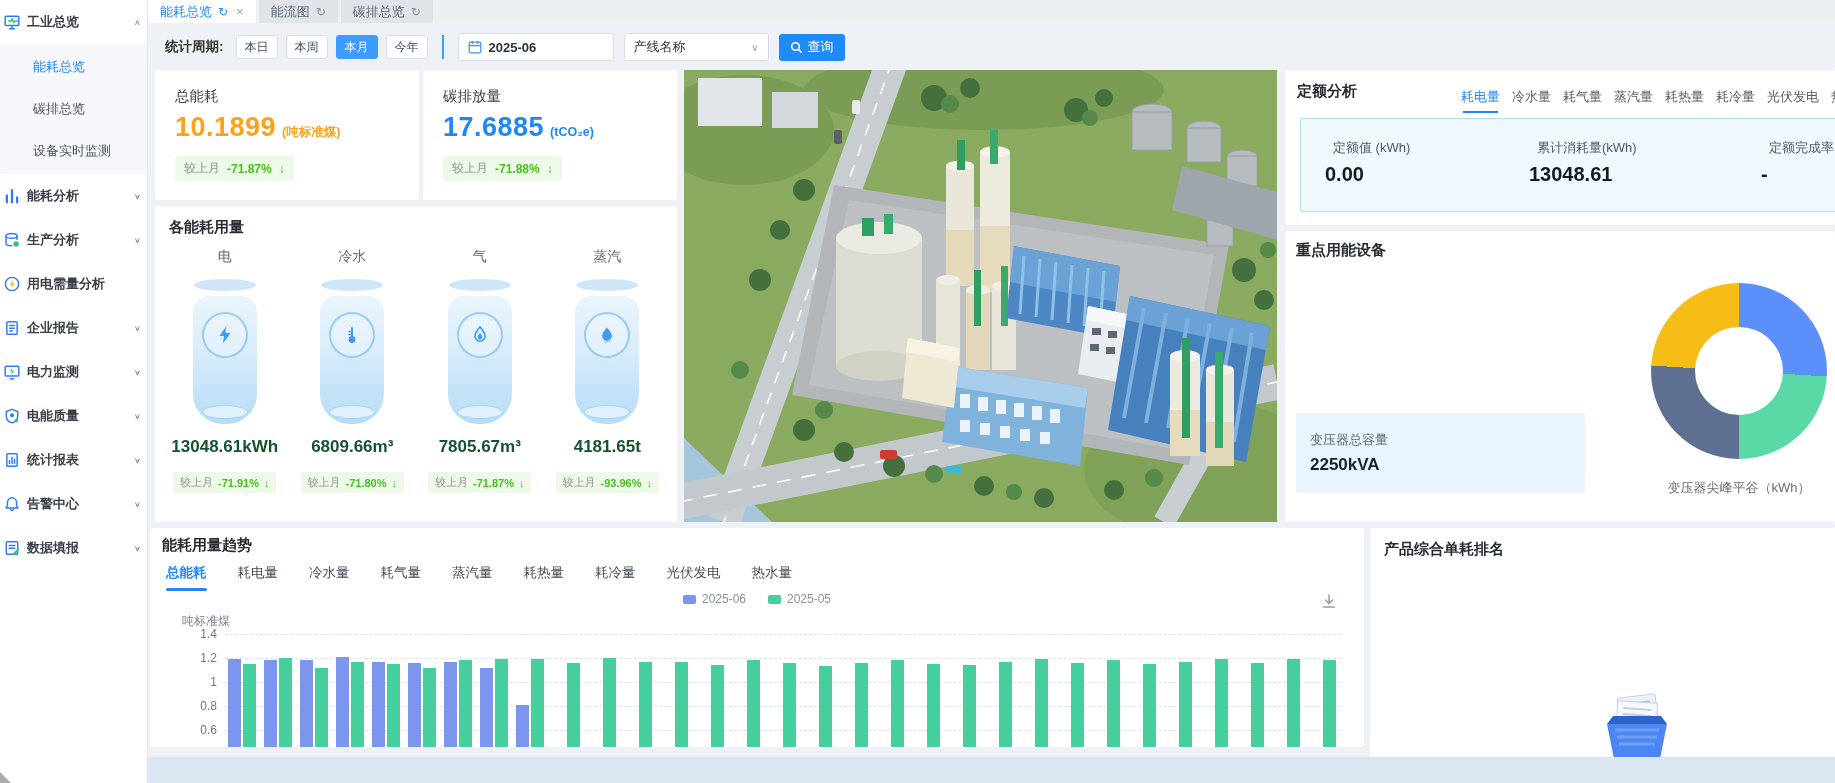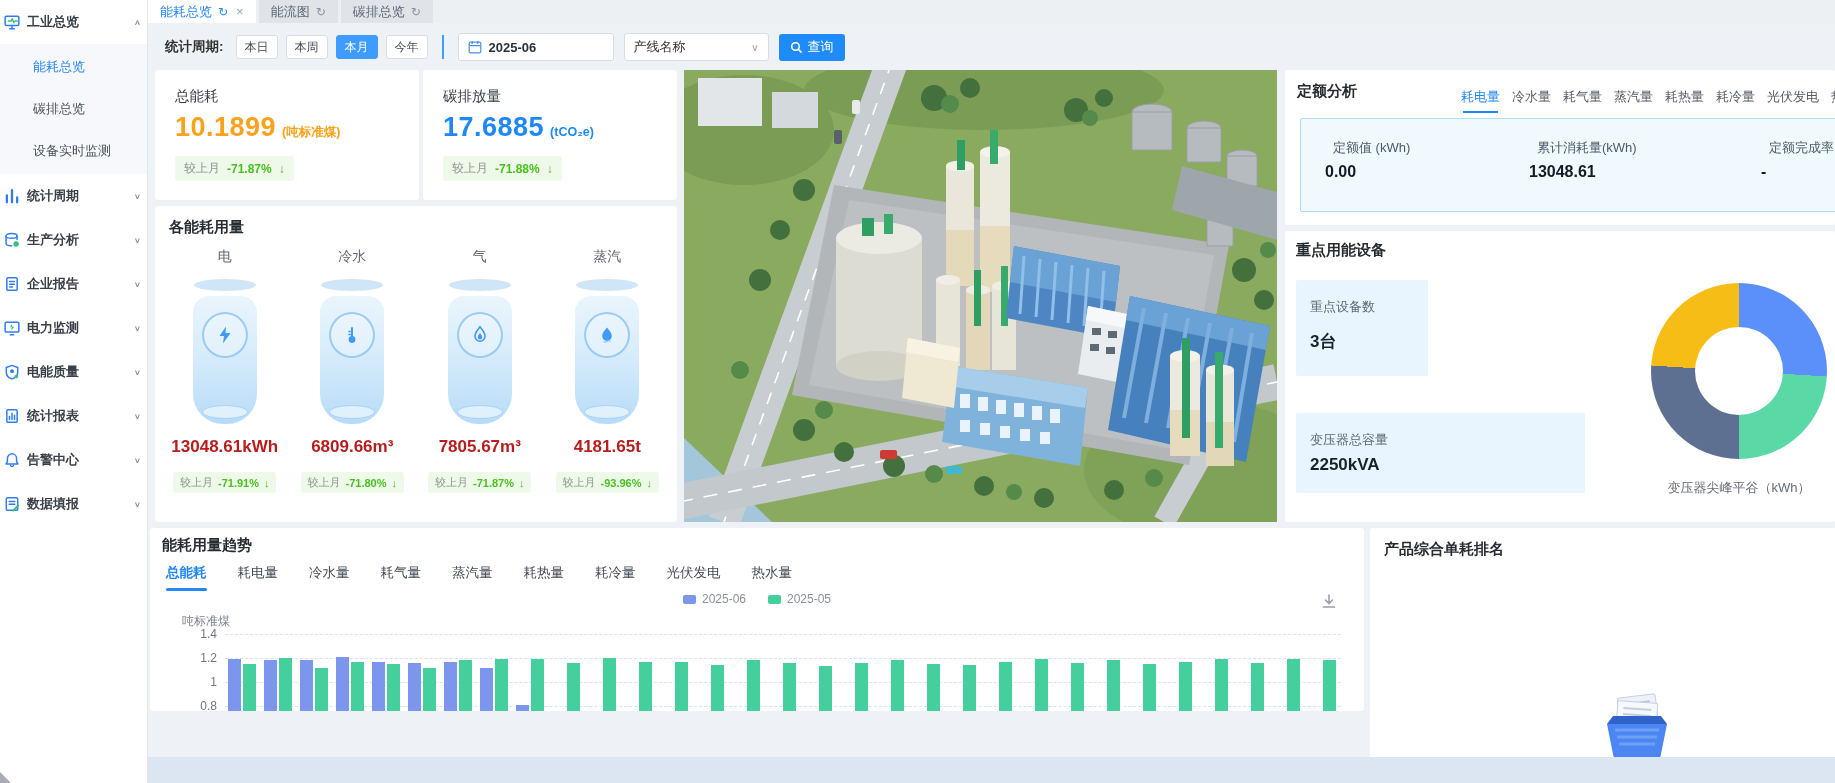--- a/index.html
+++ b/index.html
@@ -63,52 +63,52 @@
   .en-item{width:116px;text-align:center}
   .en-name{font-size:14px;color:#5f6673;margin-top:2px}
   .en-lid{width:62px;height:12px;border-radius:50%;background:#cfe6f8;margin:13px auto 5px}
   .en-body{position:relative;width:64px;height:128px;margin:0 auto;border-radius:16px 16px 30px 30px;
            background:linear-gradient(180deg,#eaf5fd 0%,#d7ecfb 45%,#b6dcf8 100%)}
   .en-body:after{content:"";position:absolute;left:9px;right:9px;bottom:5px;height:12px;border-radius:50%;
                  background:rgba(255,255,255,.55);border:1px solid rgba(120,180,235,.5)}
   .en-circ{position:absolute;left:50%;top:16px;transform:translateX(-50%);width:42px;height:42px;border-radius:50%;
            border:2px solid rgba(90,170,240,.55);display:flex;align-items:center;justify-content:center;background:rgba(255,255,255,.25)}
   .en-circ svg{width:20px;height:20px}
-  .en-value{margin-top:13px;font-size:17px;font-weight:bold;color:#b91c1c}
+  .en-value{margin-top:13px;font-size:17px;font-weight:bold;color:#14532d}
   .en-badge{display:inline-flex;align-items:center;gap:5px;background:#eff9ea;border-radius:3px;
             padding:3px 7px;font-size:11px;margin-top:15px}
   .en-badge .b-lab{color:#8f958f}
   .en-badge .b-val{color:#47c21c;font-weight:bold}
 
   
   .factory{position:absolute;left:684px;top:70px;width:593px;height:452px;overflow:hidden}
   .factory svg{display:block}
 
   
   .quota{left:1285px;top:70px;width:550px;height:155px}
   .q-tabs{position:absolute;left:176px;top:18px;display:flex;gap:12px;white-space:nowrap}
   .q-tab{font-size:13px;color:#555c66;cursor:pointer;position:relative;padding-bottom:7px}
   .q-tab.active{color:#2386f7}
   .q-tab.active:after{content:"";position:absolute;left:2px;right:2px;bottom:0;height:2px;background:#2386f7}
   .q-box{position:absolute;left:15px;top:48px;width:560px;height:92px;background:#eff9fe;border:1px solid #b0ddf3;border-radius:2px}
   .q-col{position:absolute;top:0}
   .q-col .ql{position:absolute;top:20px;left:8px;font-size:13px;color:#4a5a66;white-space:nowrap}
-  .q-col .qv{position:absolute;top:44px;left:0;font-size:16px;font-weight:bold;color:#131c26;white-space:nowrap}
+  .q-col .qv{position:absolute;top:44px;left:0;font-size:20px;font-weight:bold;color:#131c26;white-space:nowrap}
 
   
   .equip{left:1285px;top:231px;width:550px;height:291px}
   .eq-box{position:absolute;background:#e9f5fe;border-radius:2px}
   .eq-box .ql{position:absolute;left:14px;top:18px;font-size:13px;color:#5a6872}
   .eq-box .qv{position:absolute;left:14px;font-size:17px;font-weight:bold;color:#18222e}
   .donut{position:absolute;left:366px;top:52px;width:176px;height:176px;border-radius:50%}
   .donut:after{content:"";position:absolute;inset:25%;background:#fff;border-radius:50%}
   .donut-label{position:absolute;left:346px;top:248px;width:216px;text-align:center;font-size:13px;color:#666c75}
 
   
-  .trend{left:150px;top:528px;width:1214px;height:183px}
+  .trend{left:150px;top:528px;width:1214px;height:219px}
   .tr-tabs{position:absolute;left:16px;top:36px;display:flex;gap:31px}
   .tr-tab{font-size:13.5px;color:#444b55;cursor:pointer;position:relative;padding-bottom:9px}
   .tr-tab.active{color:#2386f7;font-weight:bold}
   .tr-tab.active:after{content:"";position:absolute;left:0;right:0;bottom:0;height:3px;border-radius:2px;background:#2386f7}
   .tr-legend{position:absolute;left:0;right:0;top:64px;display:flex;justify-content:center;gap:22px}
   .lg-item{display:flex;align-items:center;gap:6px;font-size:12px;color:#8a919c}
   .lg-sq{width:13px;height:9px;border-radius:2px}
   .dl-icon{position:absolute;right:26px;top:64px;cursor:pointer}
   .y-name{position:absolute;left:32px;top:85px;font-size:12px;color:#7c828c}
   .gridline{position:absolute;left:75px;width:1116px;border-top:1px dashed #d9e2ee}
@@ -142,34 +142,43 @@
         <div class="sb-subitem active">能耗总览</div>
         <div class="sb-subitem">碳排总览</div>
         <div class="sb-subitem">设备实时监测</div>
       </div>
       <div class="sb-item">
       <span class="sb-ico">
         <svg viewBox="0 0 14 14" fill="none" stroke="#2f7cf6" stroke-width="1.3" stroke-linecap="round" stroke-linejoin="round">
             <path d="M2.5 12.5V6.5M7 12.5V1.8M11.5 12.5V8.2" stroke-width="2"></path>
           </svg>
       </span>
-      <span class="sb-label">统计周期</span>
+      <span class="sb-label">能耗分析</span>
         <span class="sb-chev">∨</span>
       </div>
       <div class="sb-item">
       <span class="sb-ico">
         <svg viewBox="0 0 14 14" fill="none" stroke="#2f7cf6" stroke-width="1.3" stroke-linecap="round" stroke-linejoin="round">
             <ellipse cx="6.6" cy="3.4" rx="4.8" ry="2"></ellipse>
             <path d="M1.8 3.4v6.6c0 1.1 2.1 2 4.8 2"></path>
             <path d="M11.4 3.4v3.2"></path>
             <circle cx="10.6" cy="10.6" r="2.4" fill="#3bbf7e" stroke="none"></circle>
           </svg>
       </span>
       <span class="sb-label">生产分析</span>
         <span class="sb-chev">∨</span>
+      </div>
+      <div class="sb-item">
+      <span class="sb-ico">
+        <svg viewBox="0 0 14 14" fill="none" stroke="#2f7cf6" stroke-width="1.3" stroke-linecap="round" stroke-linejoin="round">
+            <circle cx="7" cy="7" r="5.8"></circle>
+            <path d="M7.6 3.4 5 7.6h2L6.4 10.6 9.6 6.4H7.4z" fill="#f6bd16" stroke="none"></path>
+          </svg>
+      </span>
+      <span class="sb-label">用电需量分析</span>
       </div>
       <div class="sb-item">
       <span class="sb-ico">
         <svg viewBox="0 0 14 14" fill="none" stroke="#2f7cf6" stroke-width="1.3" stroke-linecap="round" stroke-linejoin="round">
             <rect x="2.5" y="1.5" width="9" height="11" rx="1"></rect>
             <path d="M5 4.8h4M5 7.2h4M5 9.6h2.4"></path>
           </svg>
       </span>
       <span class="sb-label">企业报告</span>
         <span class="sb-chev">∨</span>
@@ -555,24 +564,20 @@
     </div>
     <div class="q-col" style="left:460px">
       <span class="ql">定额完成率 (%)</span>
       <span class="qv">-</span>
     </div>
   </div>
 </section>
 
 <section class="card equip">
   <div class="card-title" style="left:11px;top:10px">重点用能设备</div>
-  <div class="eq-box" style="left:11px;top:49px;width:132px;height:96px">
-    <span class="ql">重点设备数</span>
-    <span class="qv" style="top:50px">3台</span>
-  </div>
   <div class="eq-box" style="left:11px;top:182px;width:289px;height:80px">
     <span class="ql">变压器总容量</span>
     <span class="qv" style="top:42px">2250kVA</span>
   </div>
   <div class="donut" id="donut-chart" style="background: conic-gradient(rgb(91, 143, 249) 0%, rgb(91, 143, 249) 26%, rgb(90, 216, 166) 26%, rgb(90, 216, 166) 50%, rgb(93, 112, 146) 50%, rgb(93, 112, 146) 76%, rgb(246, 189, 22) 76%, rgb(246, 189, 22) 100%);"></div>
   <div class="donut-label">变压器尖峰平谷（kWh）</div>
 </section>
 
 <section class="card trend">
   <div class="card-title" style="left:12px;top:8px">能耗用量趋势</div>

